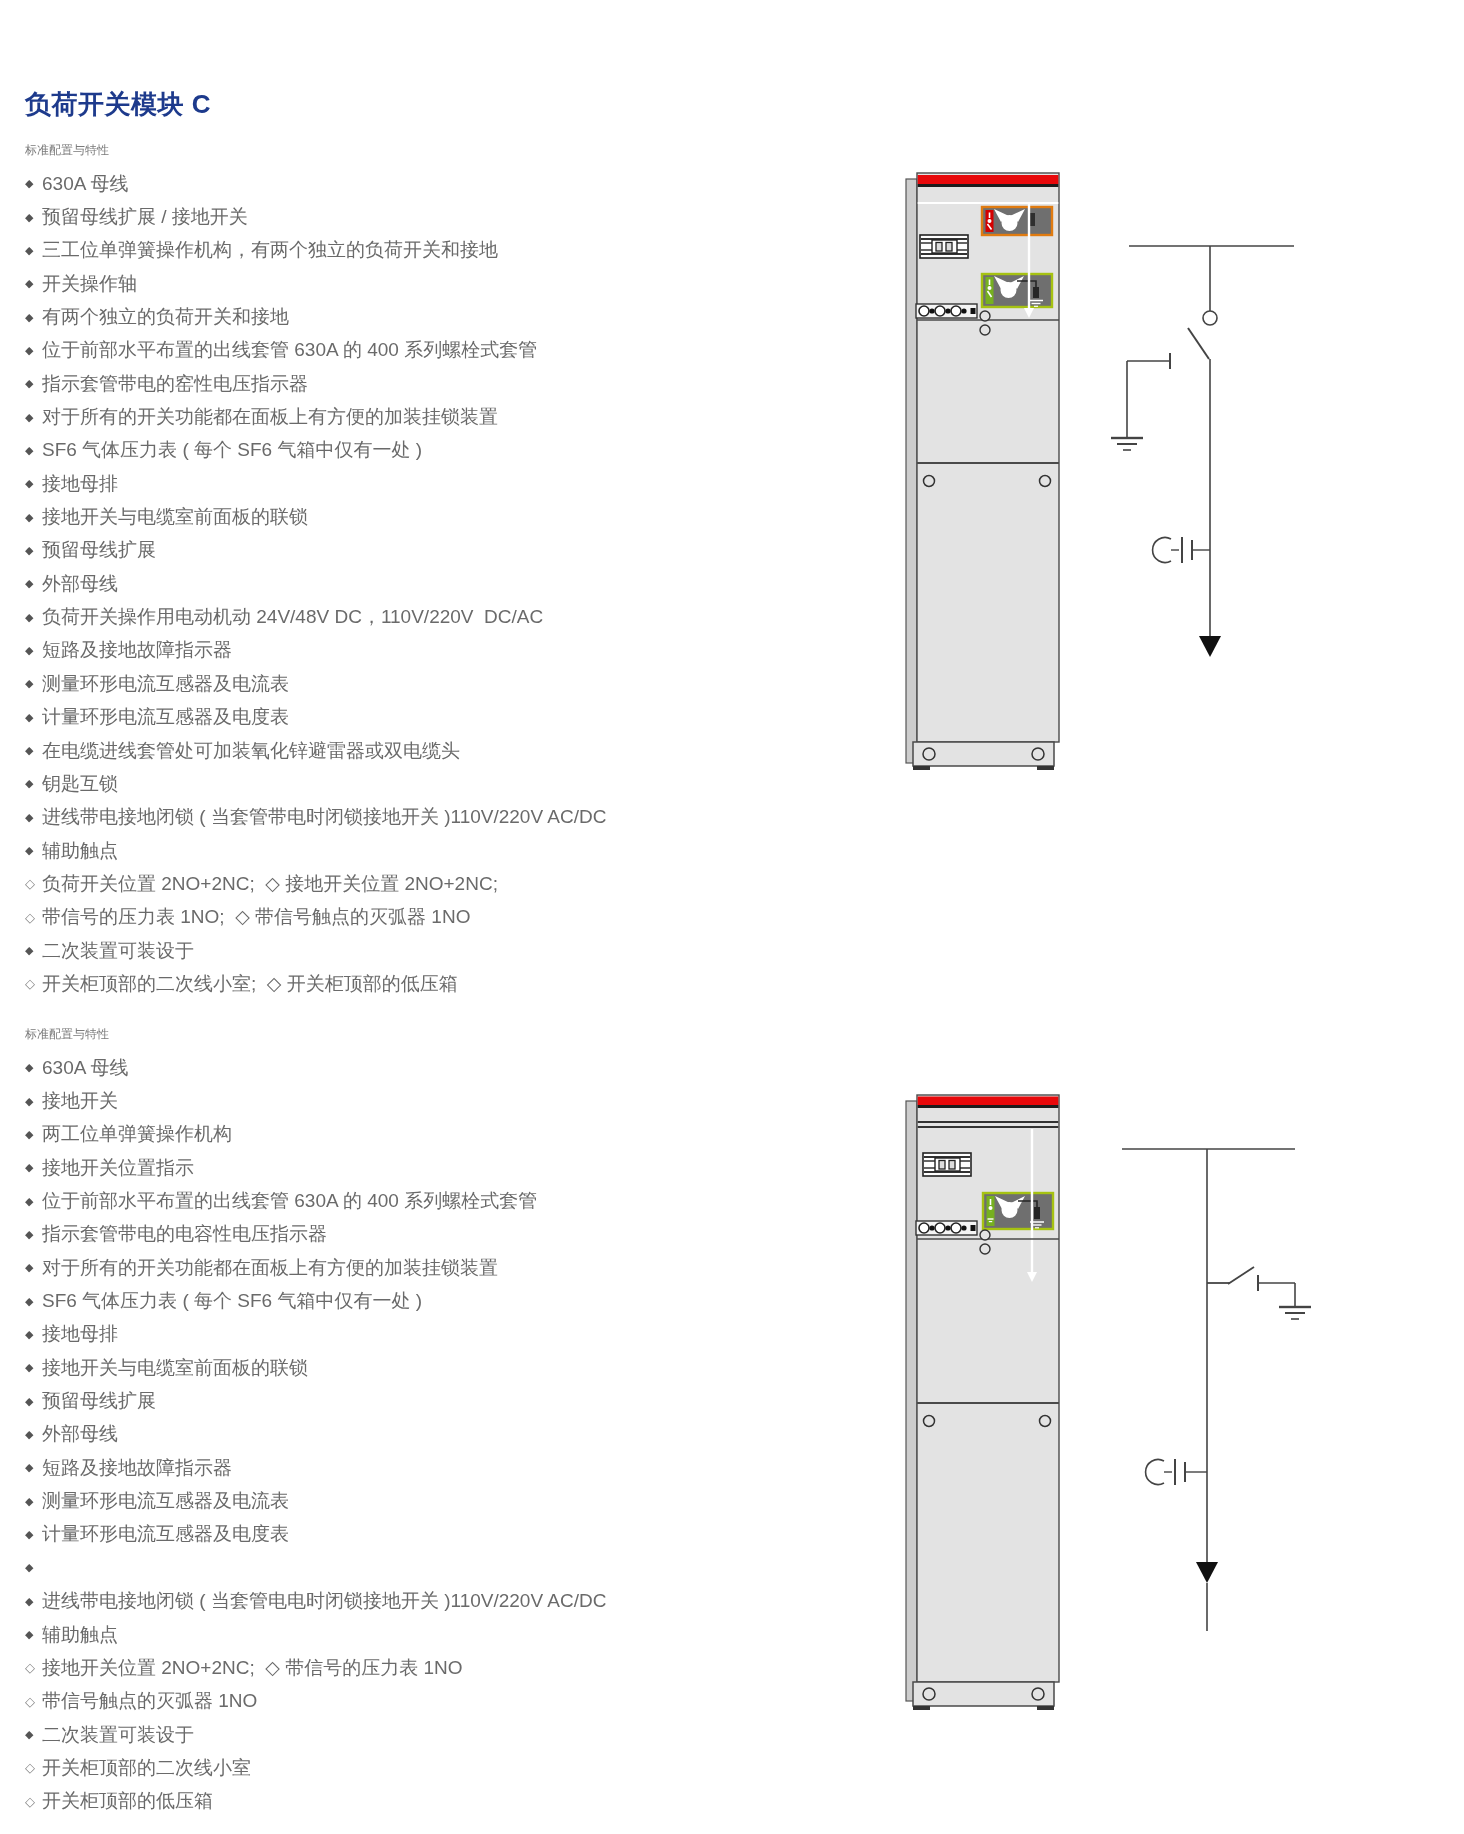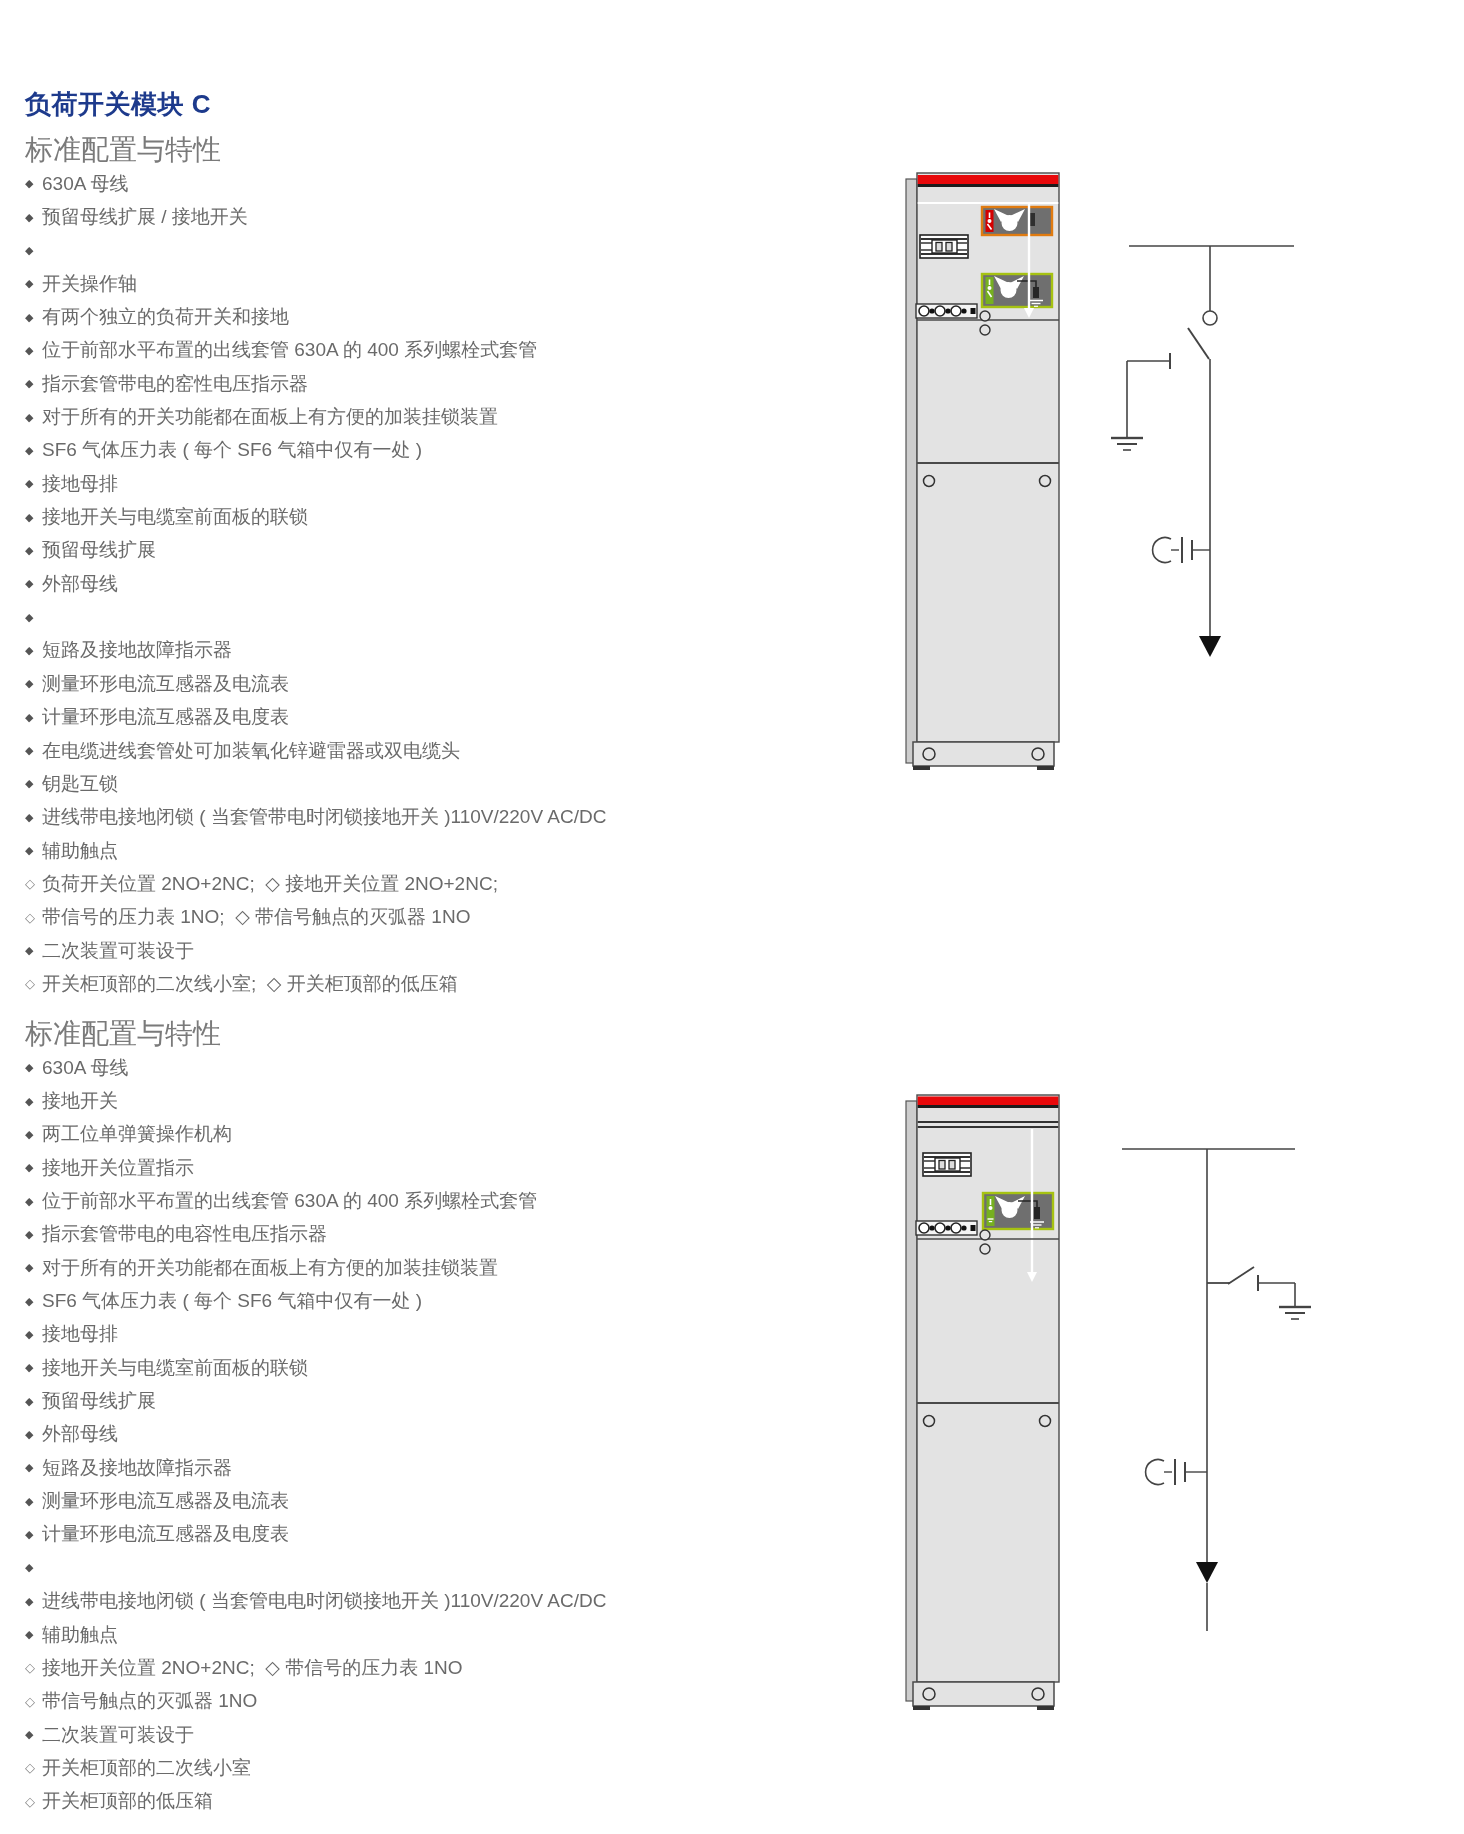--- a/index.html
+++ b/index.html
@@ -15,21 +15,21 @@
     position:relative;width:1464px;height:1834px;background:#fff;overflow:hidden;
     font-family:"Liberation Sans","DejaVu Sans",sans-serif;
     margin-top:35px;
   }
   .block{position:absolute;left:25px;width:740px;}
   .title{
     margin:0;font-size:26px;line-height:34px;font-weight:bold;
     color:var(--title-blue);letter-spacing:0.5px;white-space:pre;
   }
   .subtitle{
-    font-size:28px;line-height:26px;color:var(--sub-gray);white-space:pre;
+    font-size:12px;line-height:26px;color:var(--sub-gray);white-space:pre;
   }
   .sec-c .subtitle{margin-top:16px;}
   .sec-de .subtitle{margin-top:8px;}
   .feature-list{margin-top:4px;}
   .li{
     height:33.35px;display:flex;align-items:center;
     font-size:19px;color:var(--text-gray);white-space:pre;
   }
   .marker{width:17px;flex:0 0 17px;display:inline-block;}
   .marker.filled{font-size:11px;color:#555;}
@@ -41,32 +41,32 @@
 <body>
 
 <div class="page">
 
   <section class="block sec-c" style="top:52px">
     <h2 class="title">负荷开关模块 C</h2>
     <div class="subtitle">标准配置与特性</div>
     <div class="feature-list">
         <div class="li"><span class="marker filled">◆</span><span class="txt">630A 母线</span></div>
         <div class="li"><span class="marker filled">◆</span><span class="txt">预留母线扩展 / 接地开关</span></div>
-        <div class="li"><span class="marker filled">◆</span></div>
+        <div class="li"><span class="marker filled">◆</span><span class="txt">三工位单弹簧操作机构，有两个独立的负荷开关和接地</span></div>
         <div class="li"><span class="marker filled">◆</span><span class="txt">开关操作轴</span></div>
         <div class="li"><span class="marker filled">◆</span><span class="txt">有两个独立的负荷开关和接地</span></div>
         <div class="li"><span class="marker filled">◆</span><span class="txt">位于前部水平布置的出线套管 630A 的 400 系列螺栓式套管</span></div>
         <div class="li"><span class="marker filled">◆</span><span class="txt">指示套管带电的窑性电压指示器</span></div>
         <div class="li"><span class="marker filled">◆</span><span class="txt">对于所有的开关功能都在面板上有方便的加装挂锁装置</span></div>
         <div class="li"><span class="marker filled">◆</span><span class="txt">SF6 气体压力表 ( 每个 SF6 气箱中仅有一处 )</span></div>
         <div class="li"><span class="marker filled">◆</span><span class="txt">接地母排</span></div>
         <div class="li"><span class="marker filled">◆</span><span class="txt">接地开关与电缆室前面板的联锁</span></div>
         <div class="li"><span class="marker filled">◆</span><span class="txt">预留母线扩展</span></div>
         <div class="li"><span class="marker filled">◆</span><span class="txt">外部母线</span></div>
-        <div class="li"><span class="marker filled">◆</span></div>
+        <div class="li"><span class="marker filled">◆</span><span class="txt">负荷开关操作用电动机动 24V/48V DC，110V/220V  DC/AC</span></div>
         <div class="li"><span class="marker filled">◆</span><span class="txt">短路及接地故障指示器</span></div>
         <div class="li"><span class="marker filled">◆</span><span class="txt">测量环形电流互感器及电流表</span></div>
         <div class="li"><span class="marker filled">◆</span><span class="txt">计量环形电流互感器及电度表</span></div>
         <div class="li"><span class="marker filled">◆</span><span class="txt">在电缆进线套管处可加装氧化锌避雷器或双电缆头</span></div>
         <div class="li"><span class="marker filled">◆</span><span class="txt">钥匙互锁</span></div>
         <div class="li"><span class="marker filled">◆</span><span class="txt">进线带电接地闭锁 ( 当套管带电时闭锁接地开关 )110V/220V AC/DC</span></div>
         <div class="li"><span class="marker filled">◆</span><span class="txt">辅助触点</span></div>
         <div class="li"><span class="marker open">◇</span><span class="txt">负荷开关位置 2NO+2NC;  ◇ 接地开关位置 2NO+2NC;</span></div>
         <div class="li"><span class="marker open">◇</span><span class="txt">带信号的压力表 1NO;  ◇ 带信号触点的灭弧器 1NO</span></div>
         <div class="li"><span class="marker filled">◆</span><span class="txt">二次装置可装设于</span></div>

